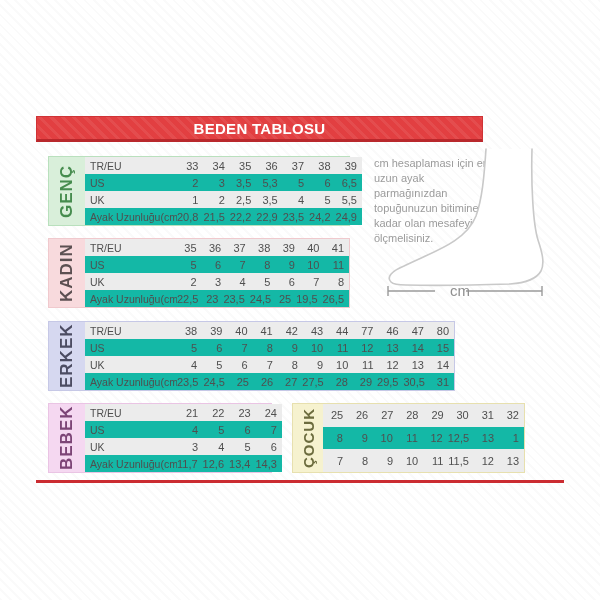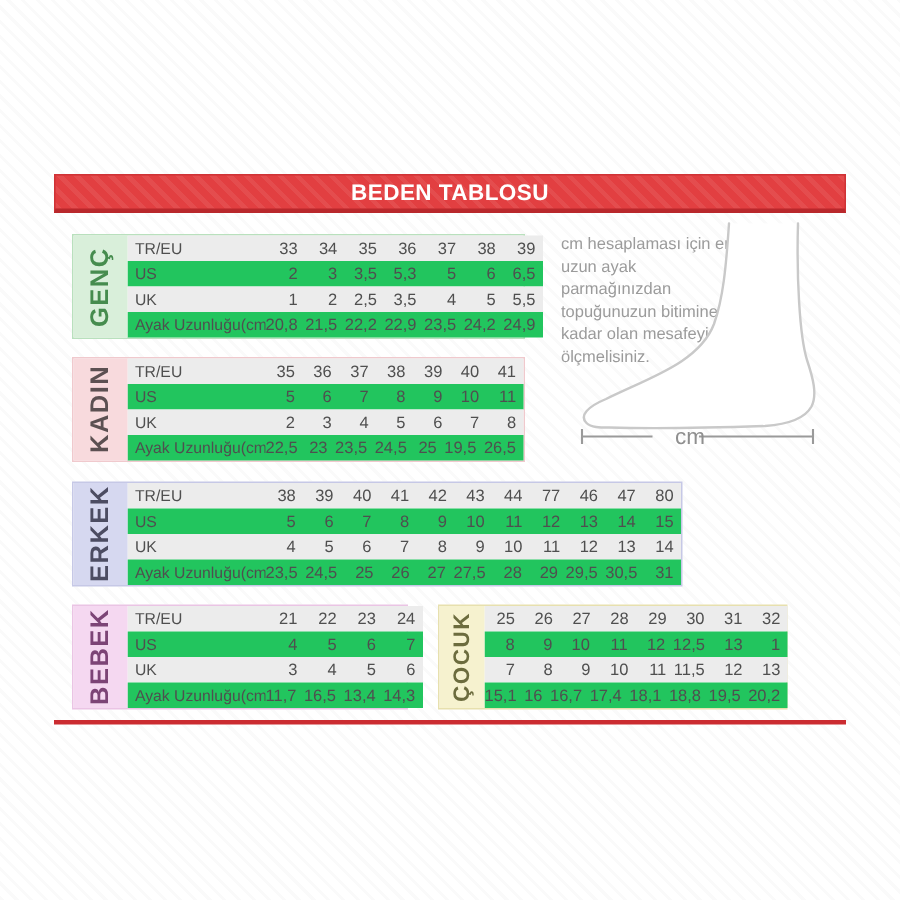--- a/index.html
+++ b/index.html
@@ -3,39 +3,39 @@
 <meta charset="utf-8">
 <style>
   html,body{margin:0;padding:0;}
   body{
     width:600px;height:600px;position:relative;background:#ffffff;
     background-image:repeating-linear-gradient(45deg, rgba(0,0,0,0.018) 0 2px, transparent 2px 7px);
     font-family:"Liberation Sans", sans-serif;
     -webkit-font-smoothing:antialiased;
   }
   .banner{
-    position:absolute;left:36px;top:116px;width:528px;height:26px;box-sizing:border-box;
+    position:absolute;left:36px;top:116px;width:447px;height:26px;box-sizing:border-box;
     background:#e23f41;
     background-image:repeating-linear-gradient(45deg, rgba(255,255,255,0.07) 0 3px, transparent 3px 8px);
     border:1px solid #cf3336;border-bottom:3px solid #b9282c;
     display:flex;align-items:center;justify-content:center;
     color:#ffffff;font-weight:bold;font-size:15px;letter-spacing:0.3px;
   }
   .section{
     position:absolute;display:flex;box-sizing:border-box;border:1px solid #ccc;background:#ffffff;
   }
   .vlabel{
     writing-mode:vertical-rl;transform:rotate(180deg);
     display:flex;align-items:center;justify-content:center;
     font-size:17px;font-weight:bold;letter-spacing:1px;
     flex:0 0 36px;
   }
   .vlabel.narrow{flex:0 0 30px;font-size:15px;}
   .rows{flex:1;display:flex;flex-direction:column;}
-  .trow{flex:1;display:flex;align-items:center;background:#22c55e;}
+  .trow{flex:1;display:flex;align-items:center;background:#14b8a6;}
   .trow.alt{background:#ececec;}
   .rlabel{
     flex:0 0 92px;box-sizing:border-box;padding-left:5px;
     font-size:10.5px;color:#4f4f4f;white-space:nowrap;overflow:hidden;
   }
   .cell{
     flex:1;box-sizing:border-box;text-align:right;padding-right:5px;
     font-size:11px;color:#4f4f4f;white-space:nowrap;
   }
   .info-text{
@@ -228,21 +228,21 @@
       <div class="trow alt">
         <div class="rlabel">UK</div>
         <div class="cell">3</div>
         <div class="cell">4</div>
         <div class="cell">5</div>
         <div class="cell">6</div>
       </div>
       <div class="trow">
         <div class="rlabel">Ayak Uzunluğu(cm)</div>
         <div class="cell">11,7</div>
-        <div class="cell">16,5</div>
+        <div class="cell">12,6</div>
         <div class="cell">13,4</div>
         <div class="cell">14,3</div>
       </div>
     </div>
 </div>
 
 <div class="section" style="left: 292px; top: 403px; width: 233px; height: 70px; border-color: rgb(231, 224, 174);">
   <div class="vlabel narrow" style="background: rgb(246, 242, 207); color: rgb(108, 108, 62);">ÇOCUK</div>
   <div class="rows">
       <div class="trow alt">
@@ -267,30 +267,20 @@
       </div>
       <div class="trow alt">
         <div class="cell">7</div>
         <div class="cell">8</div>
         <div class="cell">9</div>
         <div class="cell">10</div>
         <div class="cell">11</div>
         <div class="cell">11,5</div>
         <div class="cell">12</div>
         <div class="cell">13</div>
-      </div>
-      <div class="trow">
-        <div class="cell">15,1</div>
-        <div class="cell">16</div>
-        <div class="cell">16,7</div>
-        <div class="cell">17,4</div>
-        <div class="cell">18,1</div>
-        <div class="cell">18,8</div>
-        <div class="cell">19,5</div>
-        <div class="cell">20,2</div>
       </div>
     </div>
 </div>
 
 <div class="info-text">cm hesaplaması için en uzun ayak parmağınızdan topuğunuzun bitimine kadar olan mesafeyi ölçmelisiniz.</div>
 
 <svg class="foot-art" width="174" height="164" viewBox="0 0 174 164">
   <path d="M108,6 C106,36 104,56 98,73 C88,99 54,109 26,123 C14,128 8,134 13,139 C16,142 22,142 28,142 C62,143 102,142 132,141 C146,140 158,137 163,128 C167,120 164,109 160,97 C155,81 153,41 154,6" fill="#ffffff" stroke="#c9c9c9" stroke-width="1.6" stroke-linecap="round"></path>
   <g stroke="#9a9a9a" stroke-width="1.4">
     <line x1="10" y1="143" x2="10" y2="153"></line>

